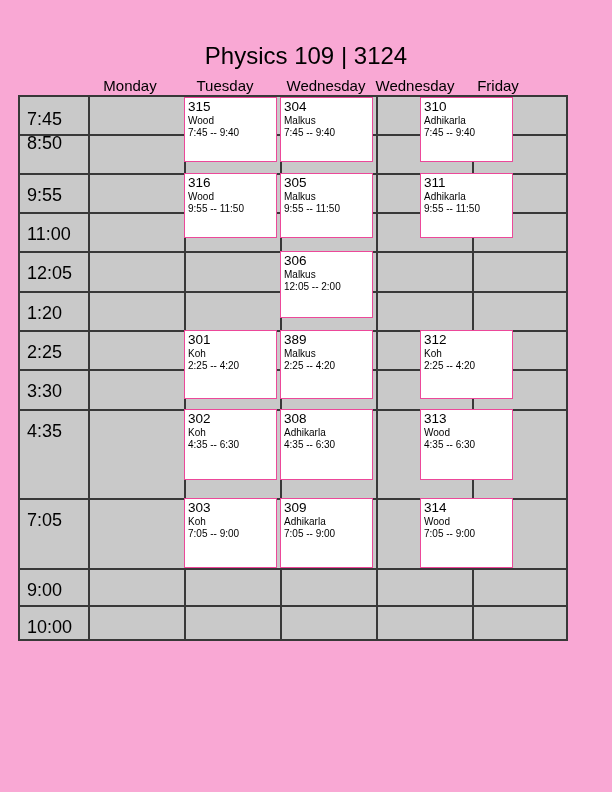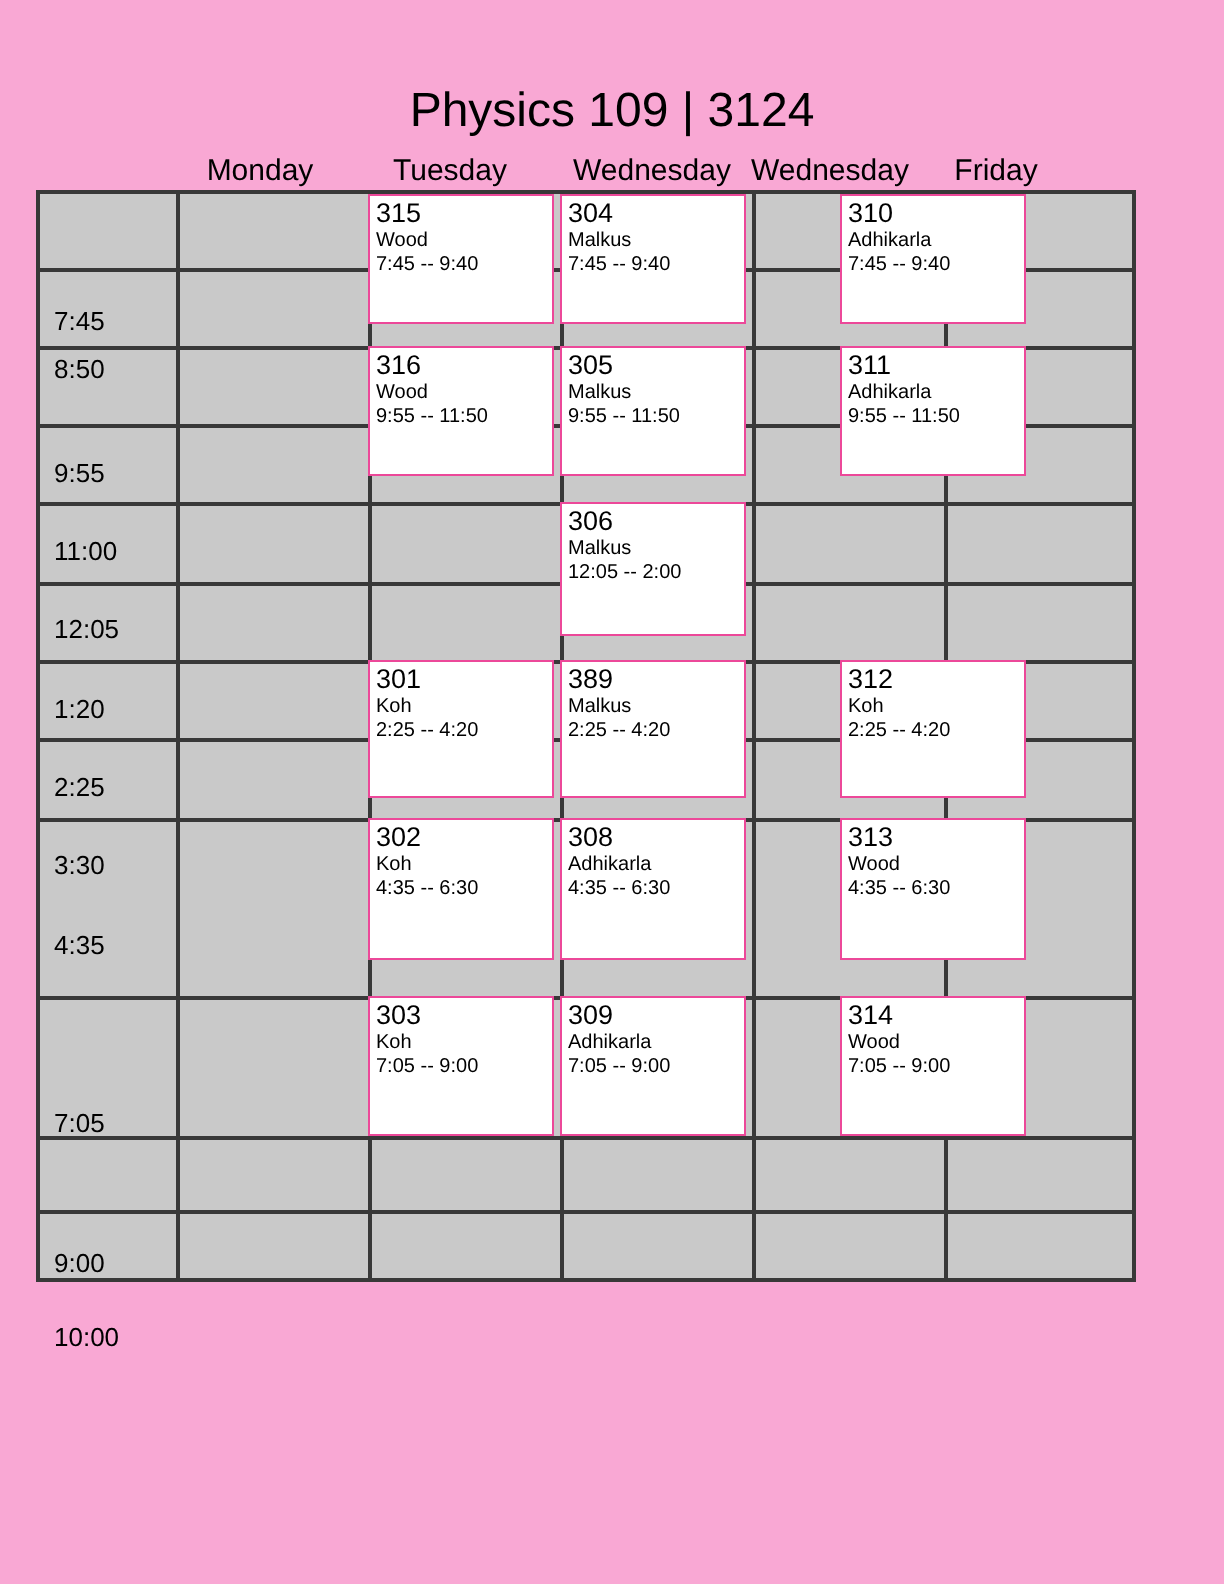--- a/index.html
+++ b/index.html
@@ -20,21 +20,21 @@
         box-sizing:border-box;border:2px solid #383838;background:#c9c9c9;}
 
   .vline{position:absolute;top:0;bottom:0;width:1.5px;background:#383838;}
   .vl-0{left:68px;} .vl-1{left:164px;} .vl-2{left:260px;} .vl-3{left:356px;} .vl-4{left:452px;}
 
   .hline{position:absolute;left:0;right:0;height:1.5px;background:#383838;}
   .hl-0{top:37px;} .hl-1{top:76px;} .hl-2{top:115px;} .hl-3{top:154px;}
   .hl-4{top:194px;} .hl-5{top:233px;} .hl-6{top:272px;} .hl-7{top:312px;}
   .hl-8{top:401px;} .hl-9{top:471px;} .hl-10{top:508px;}
 
-  .time-label{position:absolute;left:7px;font-size:13px;margin-top:44px;}
+  .time-label{position:absolute;left:7px;font-size:18px;}
   .tl-0{top:12px;} .tl-1{top:36px;} .tl-2{top:88px;} .tl-3{top:127px;}
   .tl-4{top:166px;} .tl-5{top:206px;text-align:center;} .tl-6{top:245px;} .tl-7{top:284px;}
   .tl-8{top:324px;} .tl-9{top:413px;} .tl-10{top:483px;} .tl-11{top:520px;}
 
   .event{position:absolute;width:93px;box-sizing:border-box;background:#ffffff;
          border:1px solid #ec4899;padding:1px 0 0 3px;overflow:hidden;}
   .col-tue{left:164px;} .col-wed{left:260px;} .col-thu{left:356px;margin-left:44px;}
   .slot-a{top:0px;height:65px;}
   .slot-b{top:76px;height:65px;}
   .slot-c{top:154px;height:67px;}

